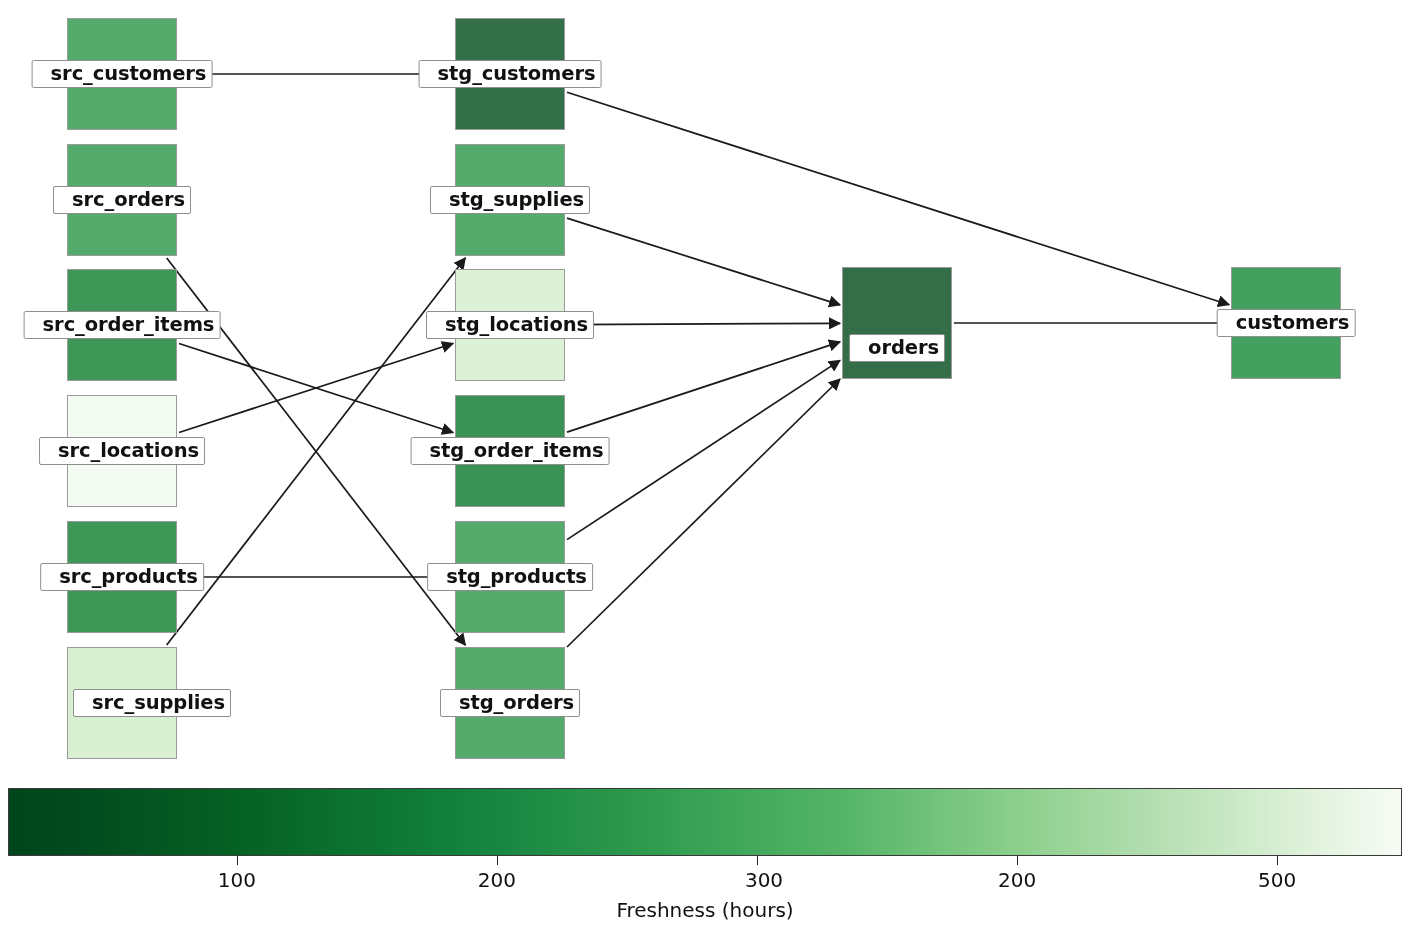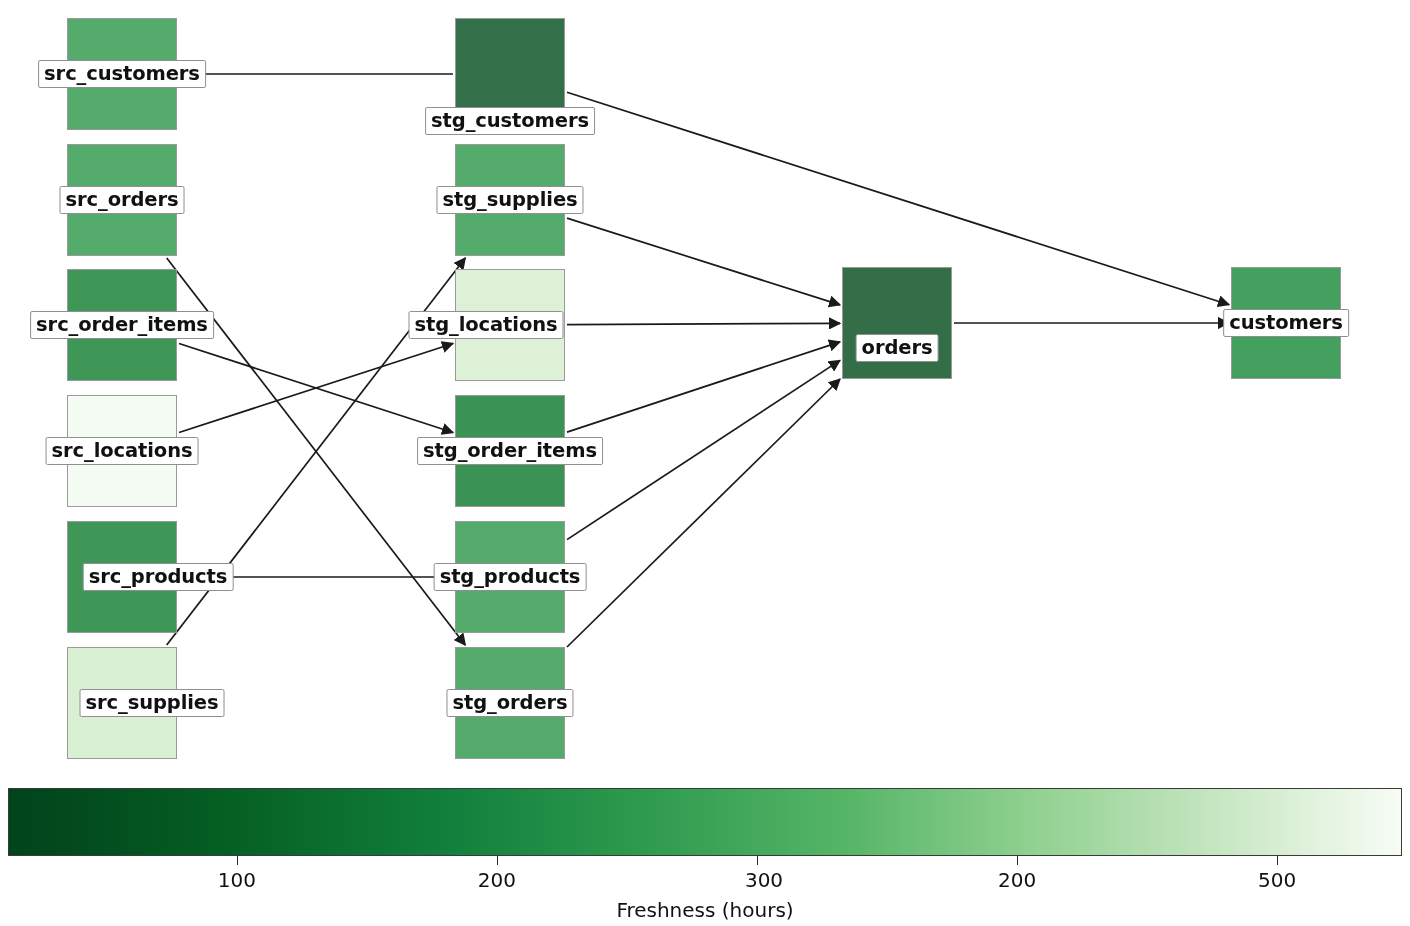--- a/index.html
+++ b/index.html
@@ -14,21 +14,21 @@
   #graph{position:absolute;left:0;top:0;width:1410px;height:780px;}
   #edges{position:absolute;left:0;top:0;width:1410px;height:780px;pointer-events:none;}
 
   .node{position:absolute;box-sizing:border-box;border:1px solid #9a9a9a;}
   .node-label{
     position:absolute;
     transform:translate(-50%,-50%);
     background:#ffffff;
     border:1px solid #8f8f8f;
     border-radius:2px;
-    padding:1px 5px 2px 5px;
+    padding:1px 5px 2px 18px;
     font-size:19.5px;
     font-weight:bold;
     color:#111111;
     white-space:nowrap;
     line-height:1.18;
     letter-spacing:-0.1px;
   }
 
   
   #colorbar-wrap{position:absolute;left:0;top:786px;width:1128px;height:140px;}
@@ -102,25 +102,25 @@
         <div class="node" style="left: 455px; top: 521px; width: 110px; height: 112px; background: rgb(85, 171, 107);"></div>
         <div class="node" style="left: 455px; top: 647px; width: 110px; height: 112px; background: rgb(85, 171, 107);"></div>
         <div class="node" style="left: 842px; top: 267px; width: 110px; height: 112px; background: rgb(51, 110, 73);"></div>
         <div class="node" style="left: 1231px; top: 267px; width: 110px; height: 112px; background: rgb(68, 160, 95);"></div>
       </div>
     <div id="node-label-group">
         <div class="node-label" style="left: 122px; top: 74px;">src_customers</div>
         <div class="node-label" style="left: 122px; top: 200px;">src_orders</div>
         <div class="node-label" style="left: 122px; top: 325px;">src_order_items</div>
         <div class="node-label" style="left: 122px; top: 451px;">src_locations</div>
-        <div class="node-label" style="left: 122px; top: 577px; margin-left: 36px;">src_products</div>
+        <div class="node-label" style="left: 122px; top: 577px;">src_products</div>
         <div class="node-label" style="left: 122px; top: 703px; margin-left: 30px;">src_supplies</div>
-        <div class="node-label" style="left: 510px; top: 74px; margin-top: 47px;">stg_customers</div>
+        <div class="node-label" style="left: 510px; top: 74px;">stg_customers</div>
         <div class="node-label" style="left: 510px; top: 200px;">stg_supplies</div>
-        <div class="node-label" style="left: 486px; top: 325px;">stg_locations</div>
+        <div class="node-label" style="left: 510px; top: 325px;">stg_locations</div>
         <div class="node-label" style="left: 510px; top: 451px;">stg_order_items</div>
         <div class="node-label" style="left: 510px; top: 577px;">stg_products</div>
         <div class="node-label" style="left: 510px; top: 703px;">stg_orders</div>
         <div class="node-label" style="left: 897px; top: 323px; margin-top: 25px;">orders</div>
         <div class="node-label" style="left: 1286px; top: 323px;">customers</div>
       </div>
   </div>
 
   <div id="colorbar-wrap">
     <div id="colorbar"></div>

